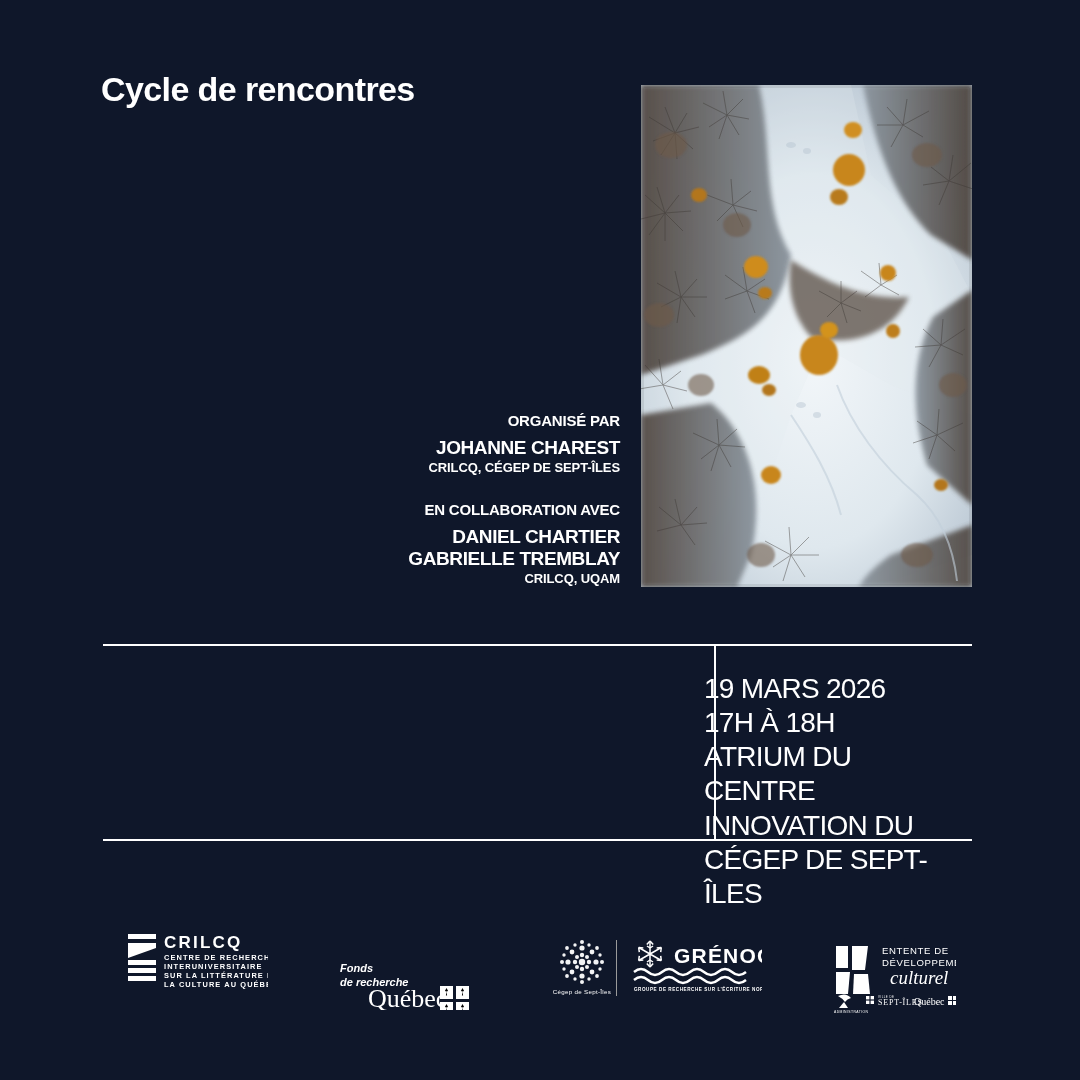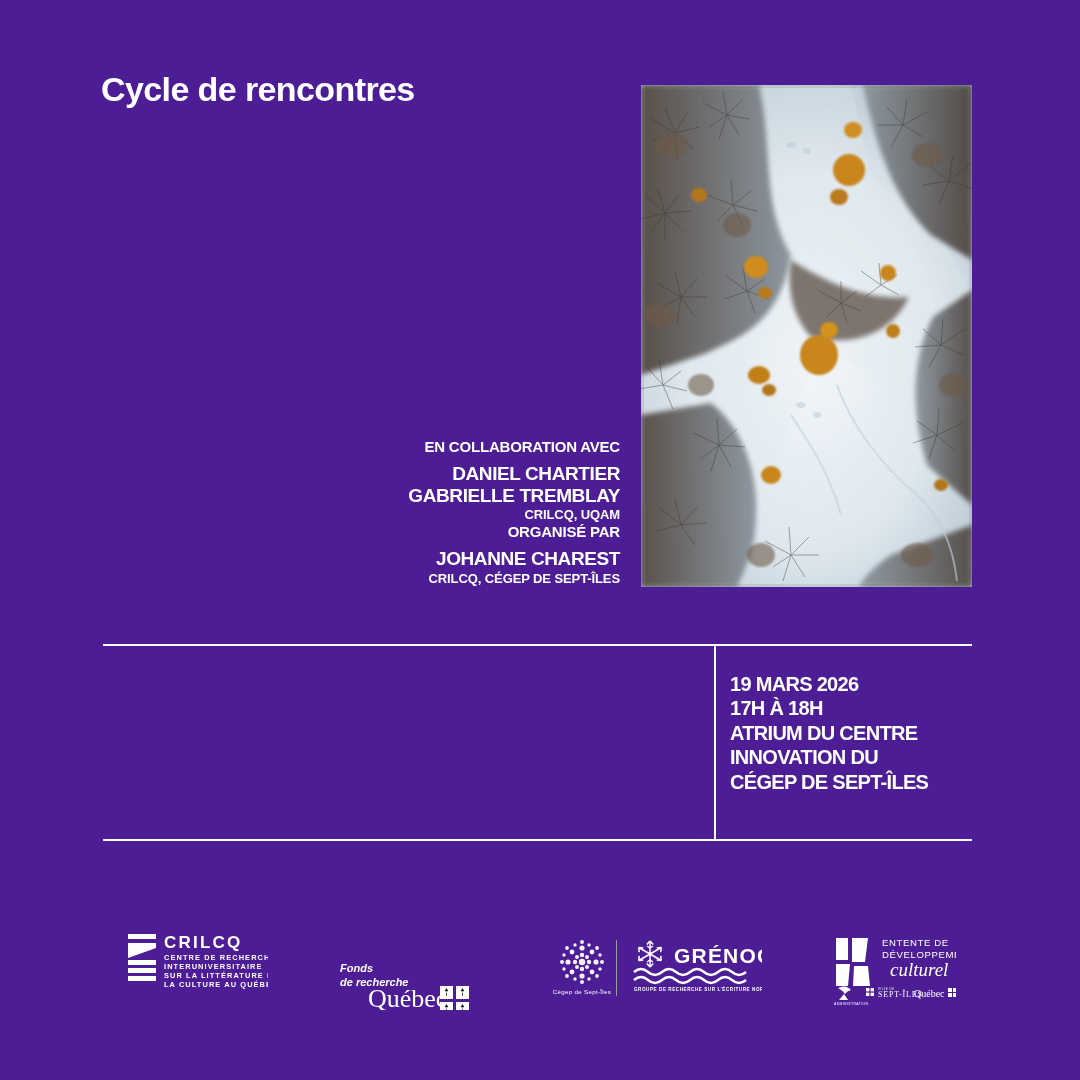--- a/index.html
+++ b/index.html
@@ -8,21 +8,21 @@
     background: #000000;
   }
   body {
     font-family: "Liberation Sans", sans-serif;
     -webkit-font-smoothing: antialiased;
   }
   #poster {
     position: relative;
     width: 1080px;
     height: 1080px;
-    background: #4c1d95;
+    background: #0f172a;
     overflow: hidden;
   }
 
   
   #headline-block {
     position: absolute;
     left: 101px;
     top: 72px;
     width: 530px;
   }
@@ -129,26 +129,26 @@
     font-weight: bold;
     letter-spacing: -0.8px;
     line-height: 1.38;
     margin: 8px 0 0 0;
     white-space: pre-line;
   }
 
   
   #datetime {
     position: absolute;
-    left: 730px;
+    left: 704px;
     top: 672px;
     width: 260px;
     color: #ffffff;
-    font-size: 20px;
-    font-weight: bold;
+    font-size: 28px;
+    font-weight: normal;
     letter-spacing: -0.7px;
     line-height: 1.22;
     white-space: pre-line;
   }
 
   
   #logo-strip {
     position: absolute;
     left: 0;
     top: 918px;
@@ -167,21 +167,21 @@
   #logo-cegep  { left: 552px; top: 18px; }
   #logo-divider {
     position: absolute;
     left: 616px;
     top: 22px;
     width: 1px;
     height: 56px;
     background: #9a9a9a;
   }
   #logo-grenoc { left: 632px; top: 20px; }
-  #logo-edc    { left: 828px; top: 8px; }
+  #logo-edc    { left: 828px; top: 16px; }
 </style>
 </head>
 <body>
 
 <div id="poster">
 
   <div id="headline-block">
     <div id="eyebrow">Cycle de rencontres</div>
   </div>
 
@@ -312,30 +312,30 @@
         <ellipse cx="176" cy="330" rx="4" ry="3"></ellipse>
         <ellipse cx="150" cy="60" rx="5" ry="3"></ellipse>
         <ellipse cx="166" cy="66" rx="4" ry="3"></ellipse>
       </g>
 
       <rect width="331" height="502" fill="none" stroke="#000000" stroke-opacity="0.08" stroke-width="6"></rect>
     </svg>
   </div>
 
   <div id="credits">
+    <div>
+      <p class="credit-role">ORGANISÉ PAR</p>
+      <p class="credit-name">JOHANNE CHAREST</p>
+      <p class="credit-affil">CRILCQ, CÉGEP DE SEPT-ÎLES</p>
+    </div>
     <div id="credits-group-2">
       <p class="credit-role">EN COLLABORATION AVEC</p>
       <p class="credit-name">DANIEL CHARTIER
 GABRIELLE TREMBLAY</p>
       <p class="credit-affil">CRILCQ, UQAM</p>
-    </div>
-    <div>
-      <p class="credit-role">ORGANISÉ PAR</p>
-      <p class="credit-name">JOHANNE CHAREST</p>
-      <p class="credit-affil">CRILCQ, CÉGEP DE SEPT-ÎLES</p>
     </div>
   </div>
 
   <div class="rule-h" id="rule-top"></div>
   <div class="rule-h" id="rule-bottom"></div>
   <div id="rule-v"></div>
 
 
   <div id="datetime">19 MARS 2026
 17H À 18H

